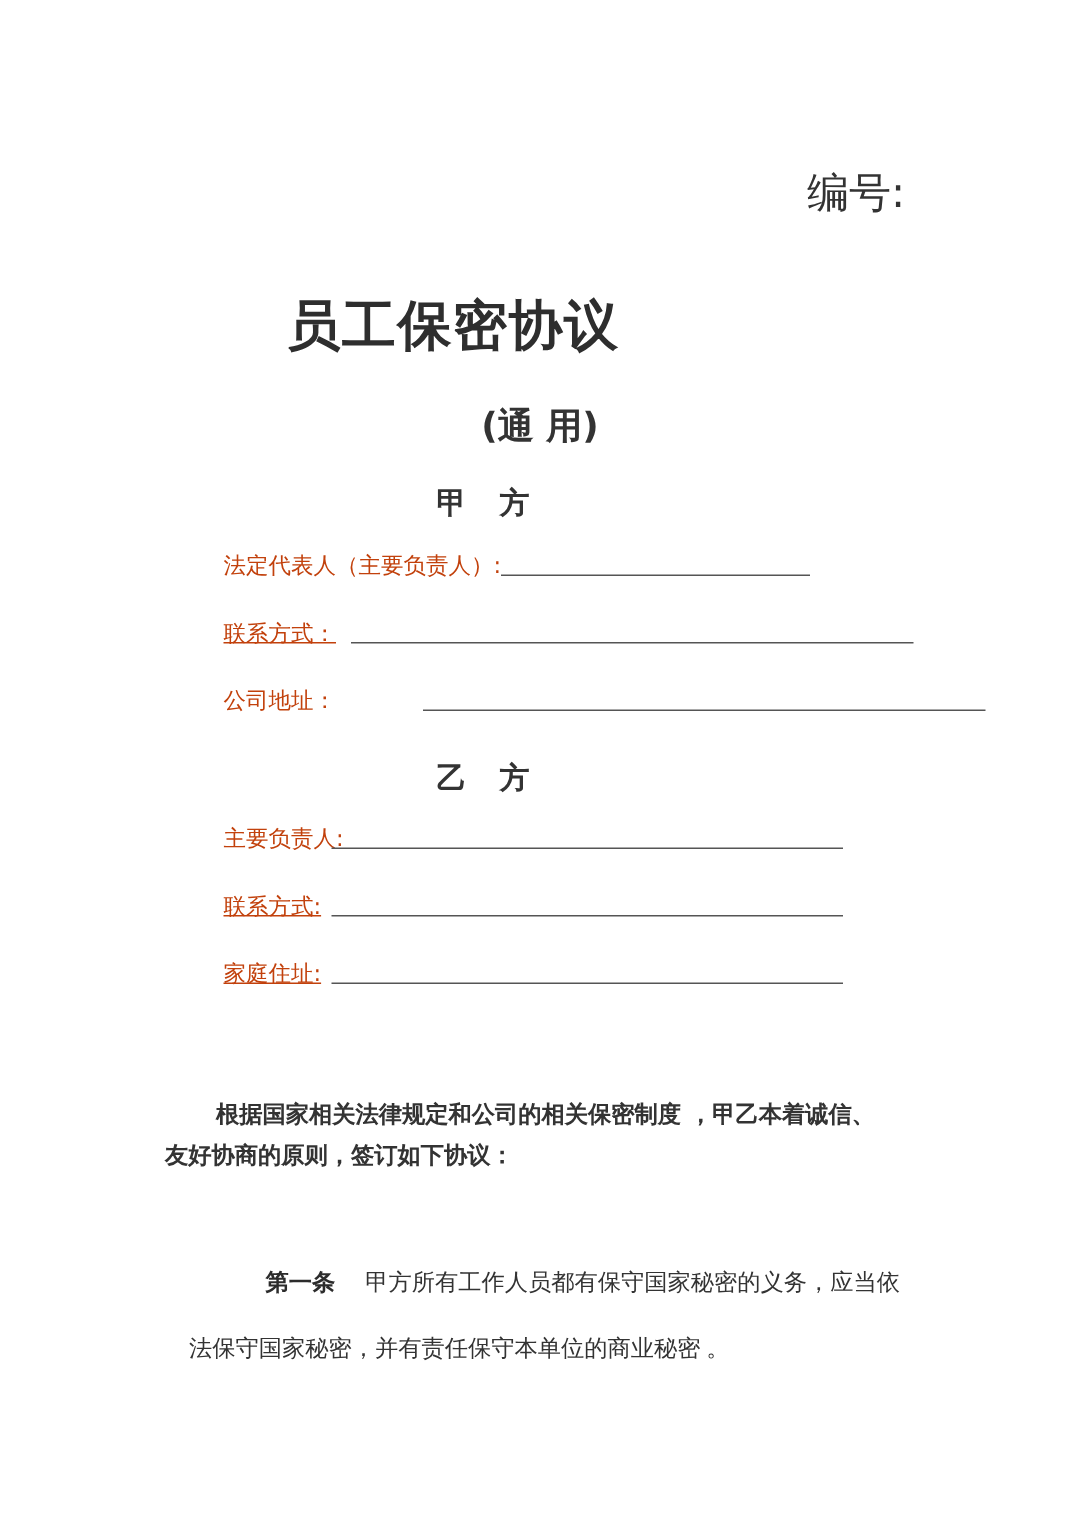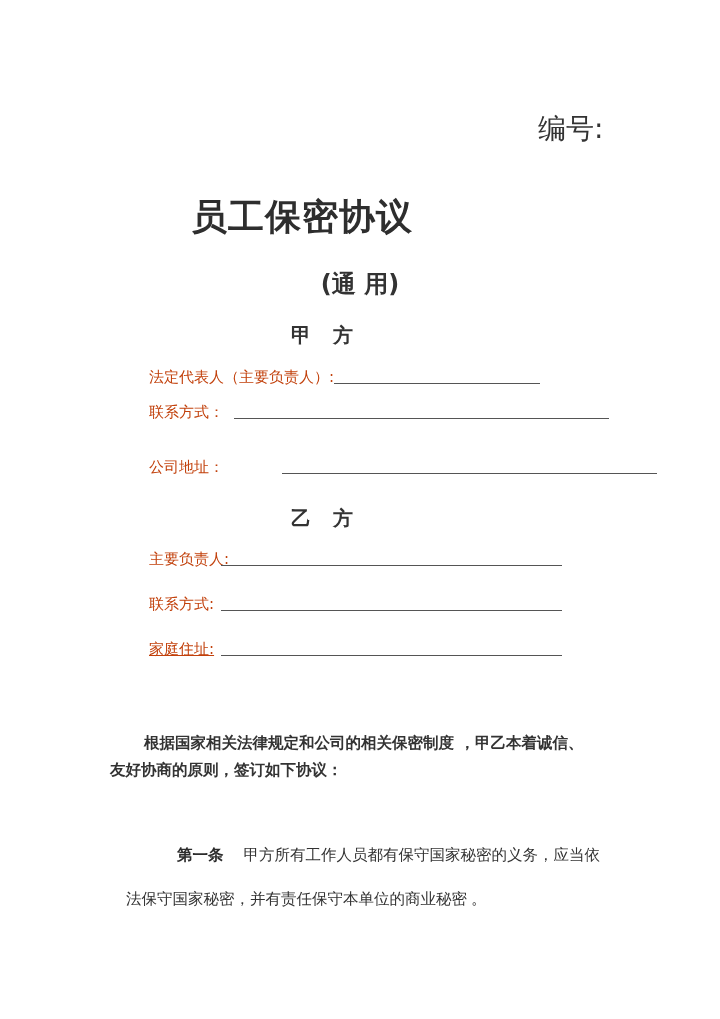--- a/index.html
+++ b/index.html
@@ -64,38 +64,38 @@
 
 <div class="abs doc-subtitle">(通  用)</div>
 
 <div class="abs party-heading" style="top:322px;">甲方</div>
 
 <div class="abs field-row" style="top:368px;">
   <span class="field-label">法定代表人（主要负责人）:</span>
   <span class="field-line" style="width:206px;"></span>
 </div>
 
-<div class="abs field-row" style="top:403px;">
+<div class="abs field-row" style="top:413px;text-decoration:underline;">
   <span class="field-label" style="width:85px;">联系方式：</span>
   <span class="field-line" style="width:375px;"></span>
 </div>
 
 <div class="abs field-row" style="top:458px;gap:48px;">
   <span class="field-label" style="width:85px;">公司地址：</span>
   <span class="field-line" style="width:375px;"></span>
 </div>
 
 <div class="abs party-heading" style="top:505px;">乙方</div>
 
 <div class="abs field-row" style="top:550px;">
   <span class="field-label" style="width:72px;">主要负责人:</span>
   <span class="field-line" style="width:341px;"></span>
 </div>
 
-<div class="abs field-row" style="top:595px;">
+<div class="abs field-row" style="top:595px;text-decoration:underline;">
   <span class="field-label" style="width:72px;">联系方式:</span>
   <span class="field-line" style="width:341px;"></span>
 </div>
 
 <div class="abs field-row" style="top:640px;">
   <span class="field-label" style="width:72px;text-decoration:underline;">家庭住址:</span>
   <span class="field-line" style="width:341px;"></span>
 </div>
 
 <div class="abs para para-bold" style="top:0; height:0;">

